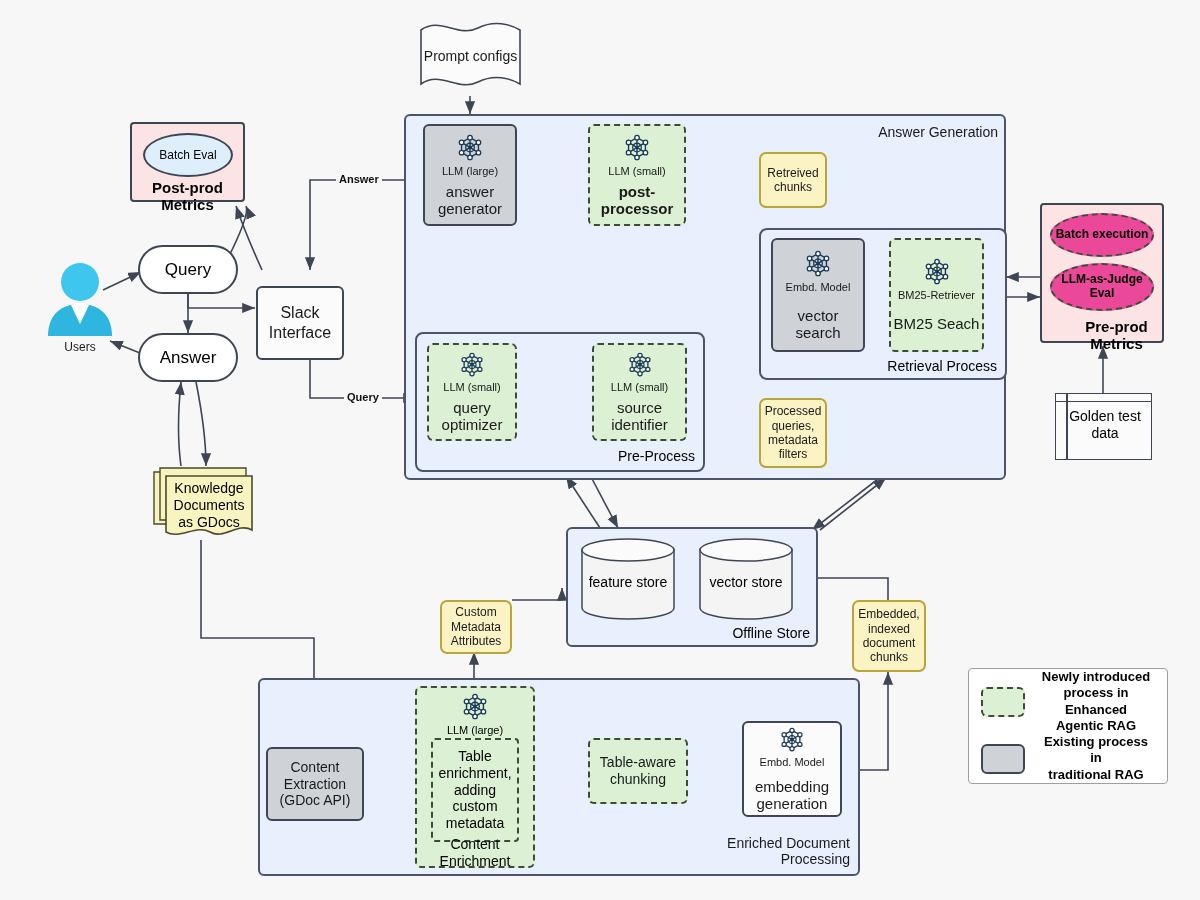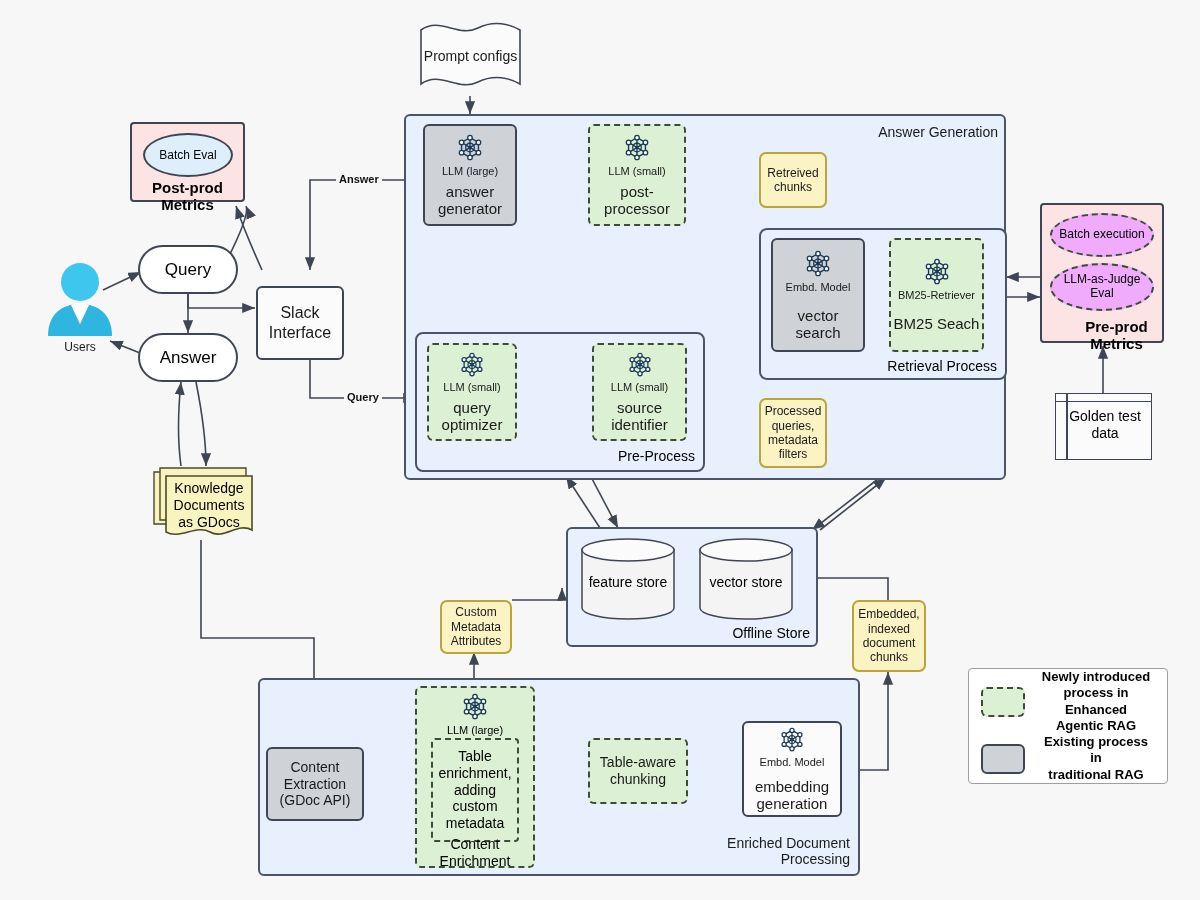--- a/index.html
+++ b/index.html
@@ -40,23 +40,23 @@
   .fn-label  { font-size:15px; line-height:1.15; margin-top:6px; }
   .small-txt { font-size:12px; line-height:1.2; }
   .med-txt   { font-size:14px; line-height:1.2; }
   .big-txt   { font-size:16px; line-height:1.25; }
 
   .pill { background:#fff; border:2px solid #3f4653; border-radius:26px;
           display:flex; align-items:center; justify-content:center; font-size:17px; }
 
   .ellipse-blue { background:#deeefb; border:2px solid #3f4653; border-radius:50%;
                   display:flex;align-items:center;justify-content:center;font-size:12px; }
-  .ellipse-green-dash { background:#f0abfc; border:2px dashed #3f4a3c; border-radius:50%;
+  .ellipse-green-dash { background:#ec4899; border:2px dashed #3f4a3c; border-radius:50%;
                   display:flex;align-items:center;justify-content:center;font-size:12px;
-                  text-align:center; line-height:1.15; }
+                  text-align:center; line-height:1.15;font-weight:bold; }
 
   .bold-cap { font-weight:bold; font-size:15px; }
 
   .legend { position:absolute; background:#fff; border:1.5px solid #9aa0a6; border-radius:4px;font-weight:bold; }
   .legend-row { display:flex; align-items:center; gap:12px; padding:0 12px; }
   .swatch-new { width:44px; height:30px; background:#dcf0d3; border:2px dashed #3f4a3c; border-radius:6px; flex:none;}
   .swatch-old { width:44px; height:30px; background:#cfd3d8; border:2px solid #3f4653; border-radius:6px; flex:none;}
   .legend-txt { font-size:13px; line-height:1.25; text-align:center; flex:1; }
 
   .wire-label { position:absolute; font-size:11px; font-weight:bold; color:#111;
@@ -240,21 +240,21 @@
           <circle cx="25" cy="10" r="2.4"></circle>
           <circle cx="25" cy="21" r="2.4"></circle>
         <circle cx="16" cy="26" r="2.4"></circle>
           <circle cx="7" cy="21" r="2.4"></circle>
           <circle cx="7" cy="10" r="2.4"></circle>
       </g>
       <circle cx="16" cy="15.5" r="4.6" fill="none" stroke="#1b3a57" stroke-width="1.4"></circle>
       <circle cx="16" cy="15.5" r="1.8" fill="#1b3a57"></circle>
     </svg>
     <div class="llm-label">LLM (small)</div>
-    <div class="fn-label" style="white-space:pre-line;">post-processor</div>
+    <div class="fn-label" style="white-space:pre-line;font-weight:bold;">post-processor</div>
   </div>
 
   <div class="box-yellow node" style="left:759px; top:152px; width:68px; height:56px;">
     <div class="small-txt" style="white-space:pre-line;">Retreived
 chunks</div>
   </div>
 
   <div class="subpanel" style="position:absolute; left:759px; top:228px; width:248px; height:152px;"></div>
   <div style="position:absolute; left:847px; top:358px; width:150px; font-size:14px; text-align:right;">Retrieval Process</div>
 

